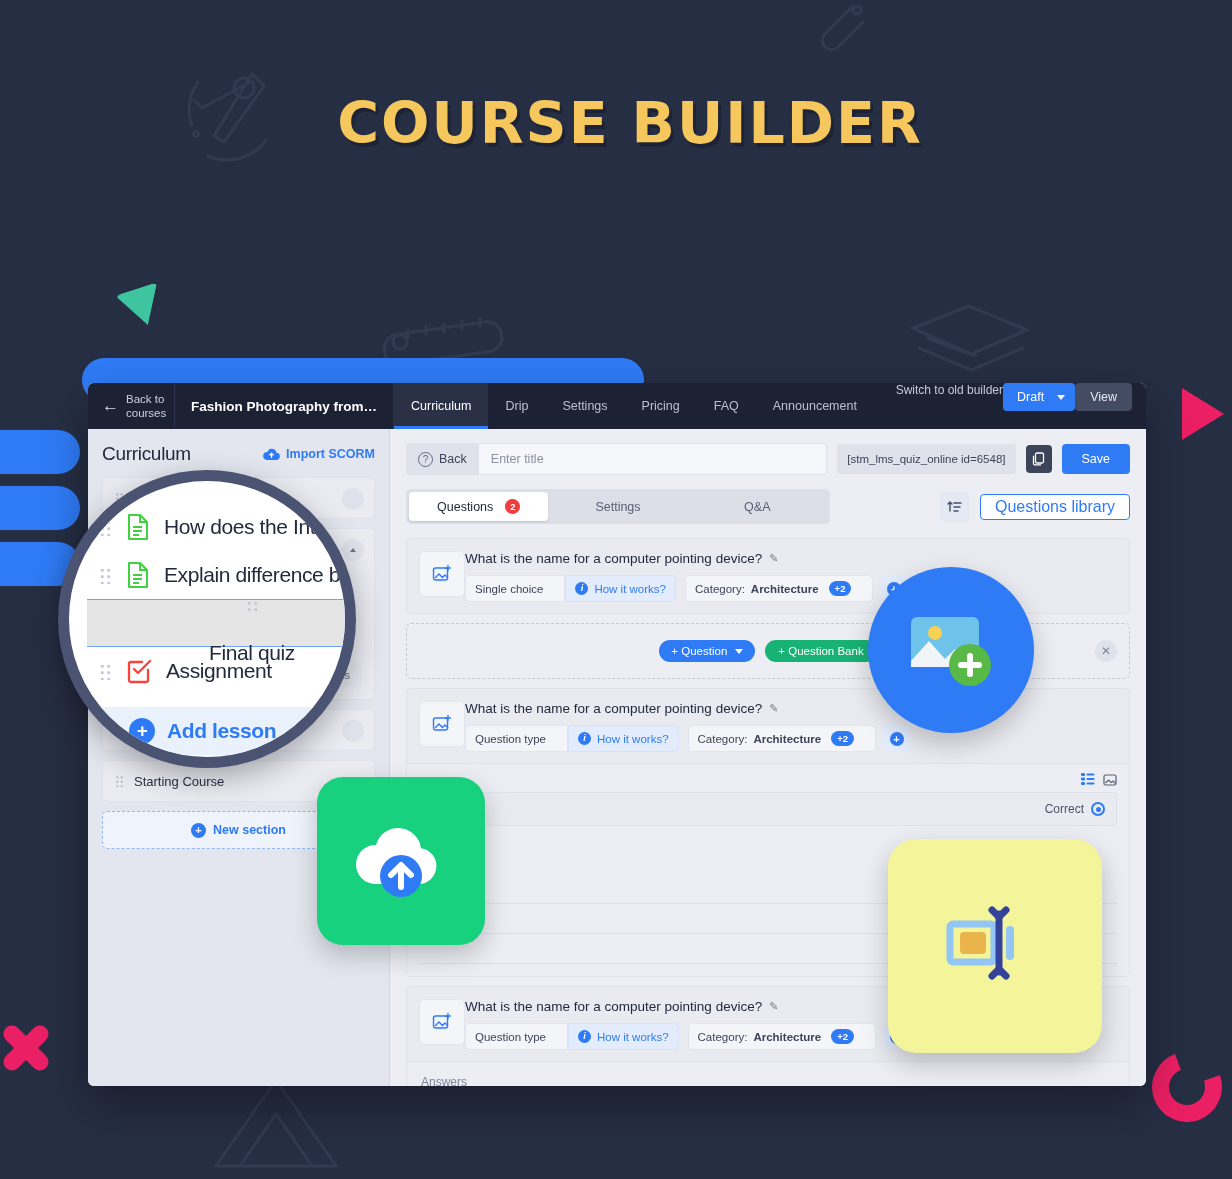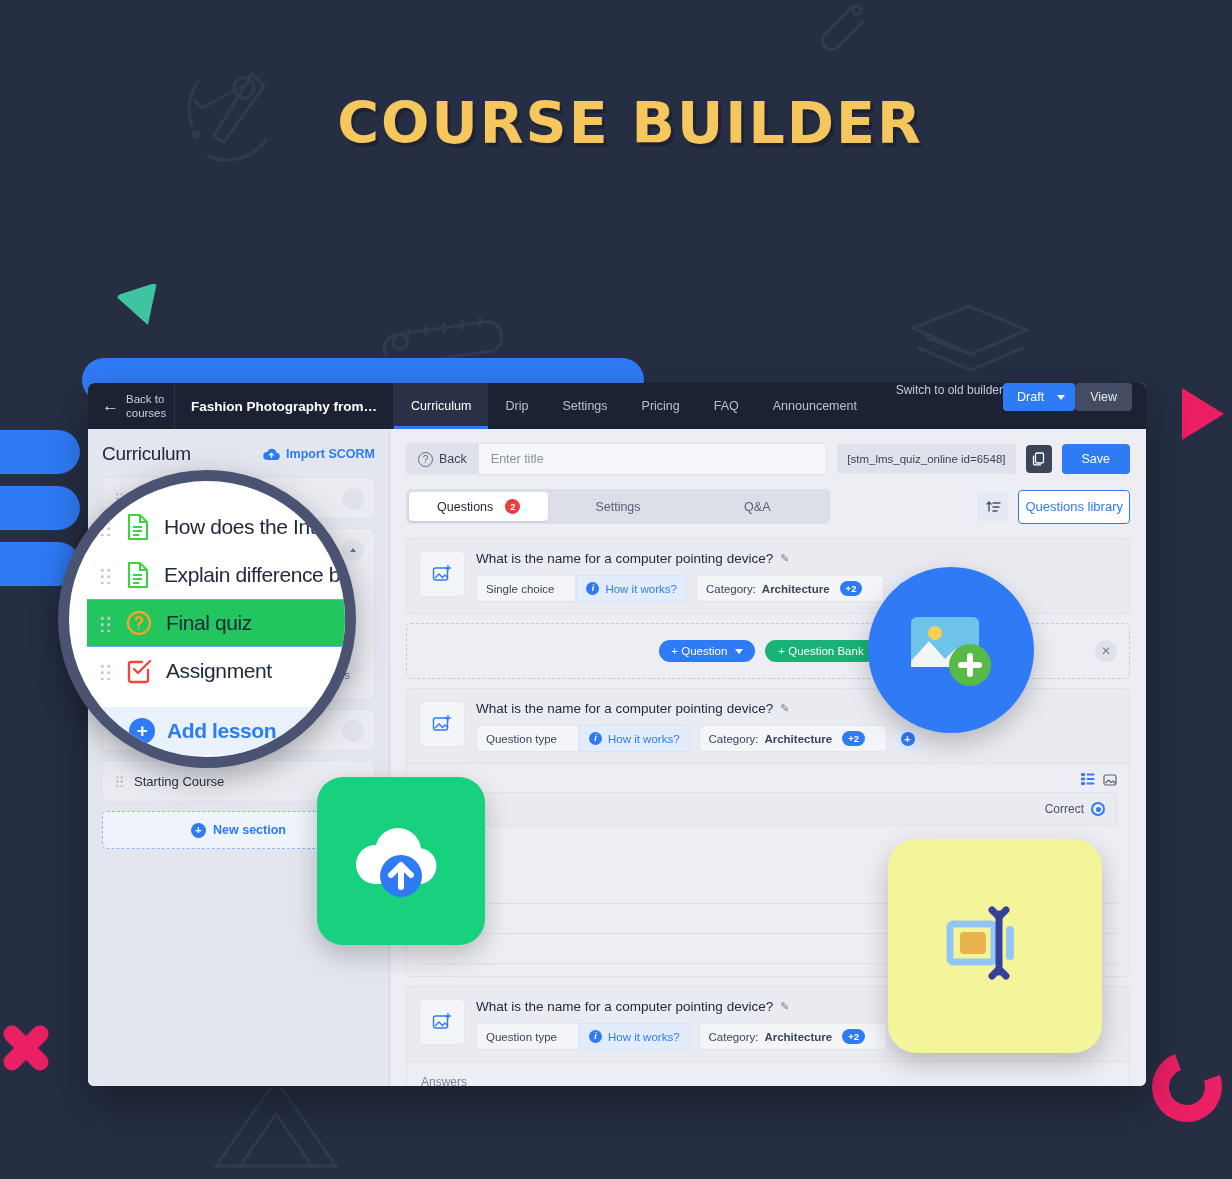--- a/index.html
+++ b/index.html
@@ -189,26 +189,26 @@
   .badge-red {
     background: #ef3d3d; color: #fff; border-radius: 50%; width: 15px; height: 15px;
     font-size: 9.5px; line-height: 15px; font-weight: 700;
   }
   .sortbtn {
     margin-left: auto; width: 30px; height: 30px; background: #e5e9f4; border-radius: 4px;
     display: flex; align-items: center; justify-content: center; color: #46506b;
   }
   .lib-btn {
     border: 1px solid #2F7BF6; color: #2F7BF6; background: #fff; border-radius: 4px;
-    height: 34px; padding: 0 6px; display: flex; align-items: center; font-size: 13px;
+    height: 26px; padding: 0 14px; display: flex; align-items: center; font-size: 16px;
   }
 
   
   .qcard { background: #e9ebf1; border: 1px solid #dfe2ea; border-radius: 5px; margin-bottom: 9px; }
-  .qhead { display: flex; padding: 12px 12px 11px 12px; gap: 11px; position: relative; }
+  .qhead { display: flex; padding: 12px 12px 11px 12px; position: relative; }
   .imgbox {
     width: 46px; height: 46px; background: #f4f5f9; border: 1px solid #e2e5ed; border-radius: 5px;
     display: flex; align-items: center; justify-content: center; flex: 0 0 46px;
   }
   .qtext { font-size: 13.5px; color: #222a3d; display: flex; align-items: center; gap: 7px; }
   .pencil { color: #79808f; font-size: 11px; }
   .chipsrow { display: flex; align-items: center; gap: 0; margin-top: 9px; }
   .chip {
     background: #f4f5f9; border: 1px solid #e2e5ed; height: 27px; display: flex; align-items: center;
     gap: 6px; padding: 0 9px; font-size: 11.5px; color: #3c4459;
@@ -258,21 +258,21 @@
   .answers-label { font-size: 12px; color: #7d8396; margin: 4px 0 8px 2px; }
 
   
   .magnifier {
     position: absolute; left: 58px; top: 470px; width: 298px; height: 298px;
     border-radius: 50%; background: #fff; border: 11px solid #4a5472;
     overflow: hidden; box-shadow: 0 10px 30px rgba(0,0,0,.3);
   }
   .mag-inner { position: absolute; left: 18px; top: 22px; width: 330px; }
   .mrow { display: flex; align-items: center; gap: 14px; height: 48px; padding: 0 12px; }
-  .mrow.sel { background: #22c55e; border-top: 1.5px solid #6ea4f3; border-bottom: 1.5px solid #6ea4f3; }
+  .mrow.sel { background: #e5e5e5; border-top: 1.5px solid #6ea4f3; border-bottom: 1.5px solid #6ea4f3; flex-direction: column; }
   .mlabel { font-size: 21px; color: #222a3d; letter-spacing: -.4px; white-space: nowrap; }
   .mdots {
     width: 13px; height: 17px; flex: 0 0 13px;
     background-image: radial-gradient(#c3c8d4 1.4px, transparent 1.6px);
     background-size: 6.5px 6.5px;
   }
   .maddlesson {
     margin: 12px 10px 0 10px; height: 48px; border-radius: 6px; background: #e9f1fd;
     display: flex; align-items: center; gap: 12px; padding-left: 32px;
     color: #2F7BF6; font-size: 21px; font-weight: 700; letter-spacing: -.4px;

